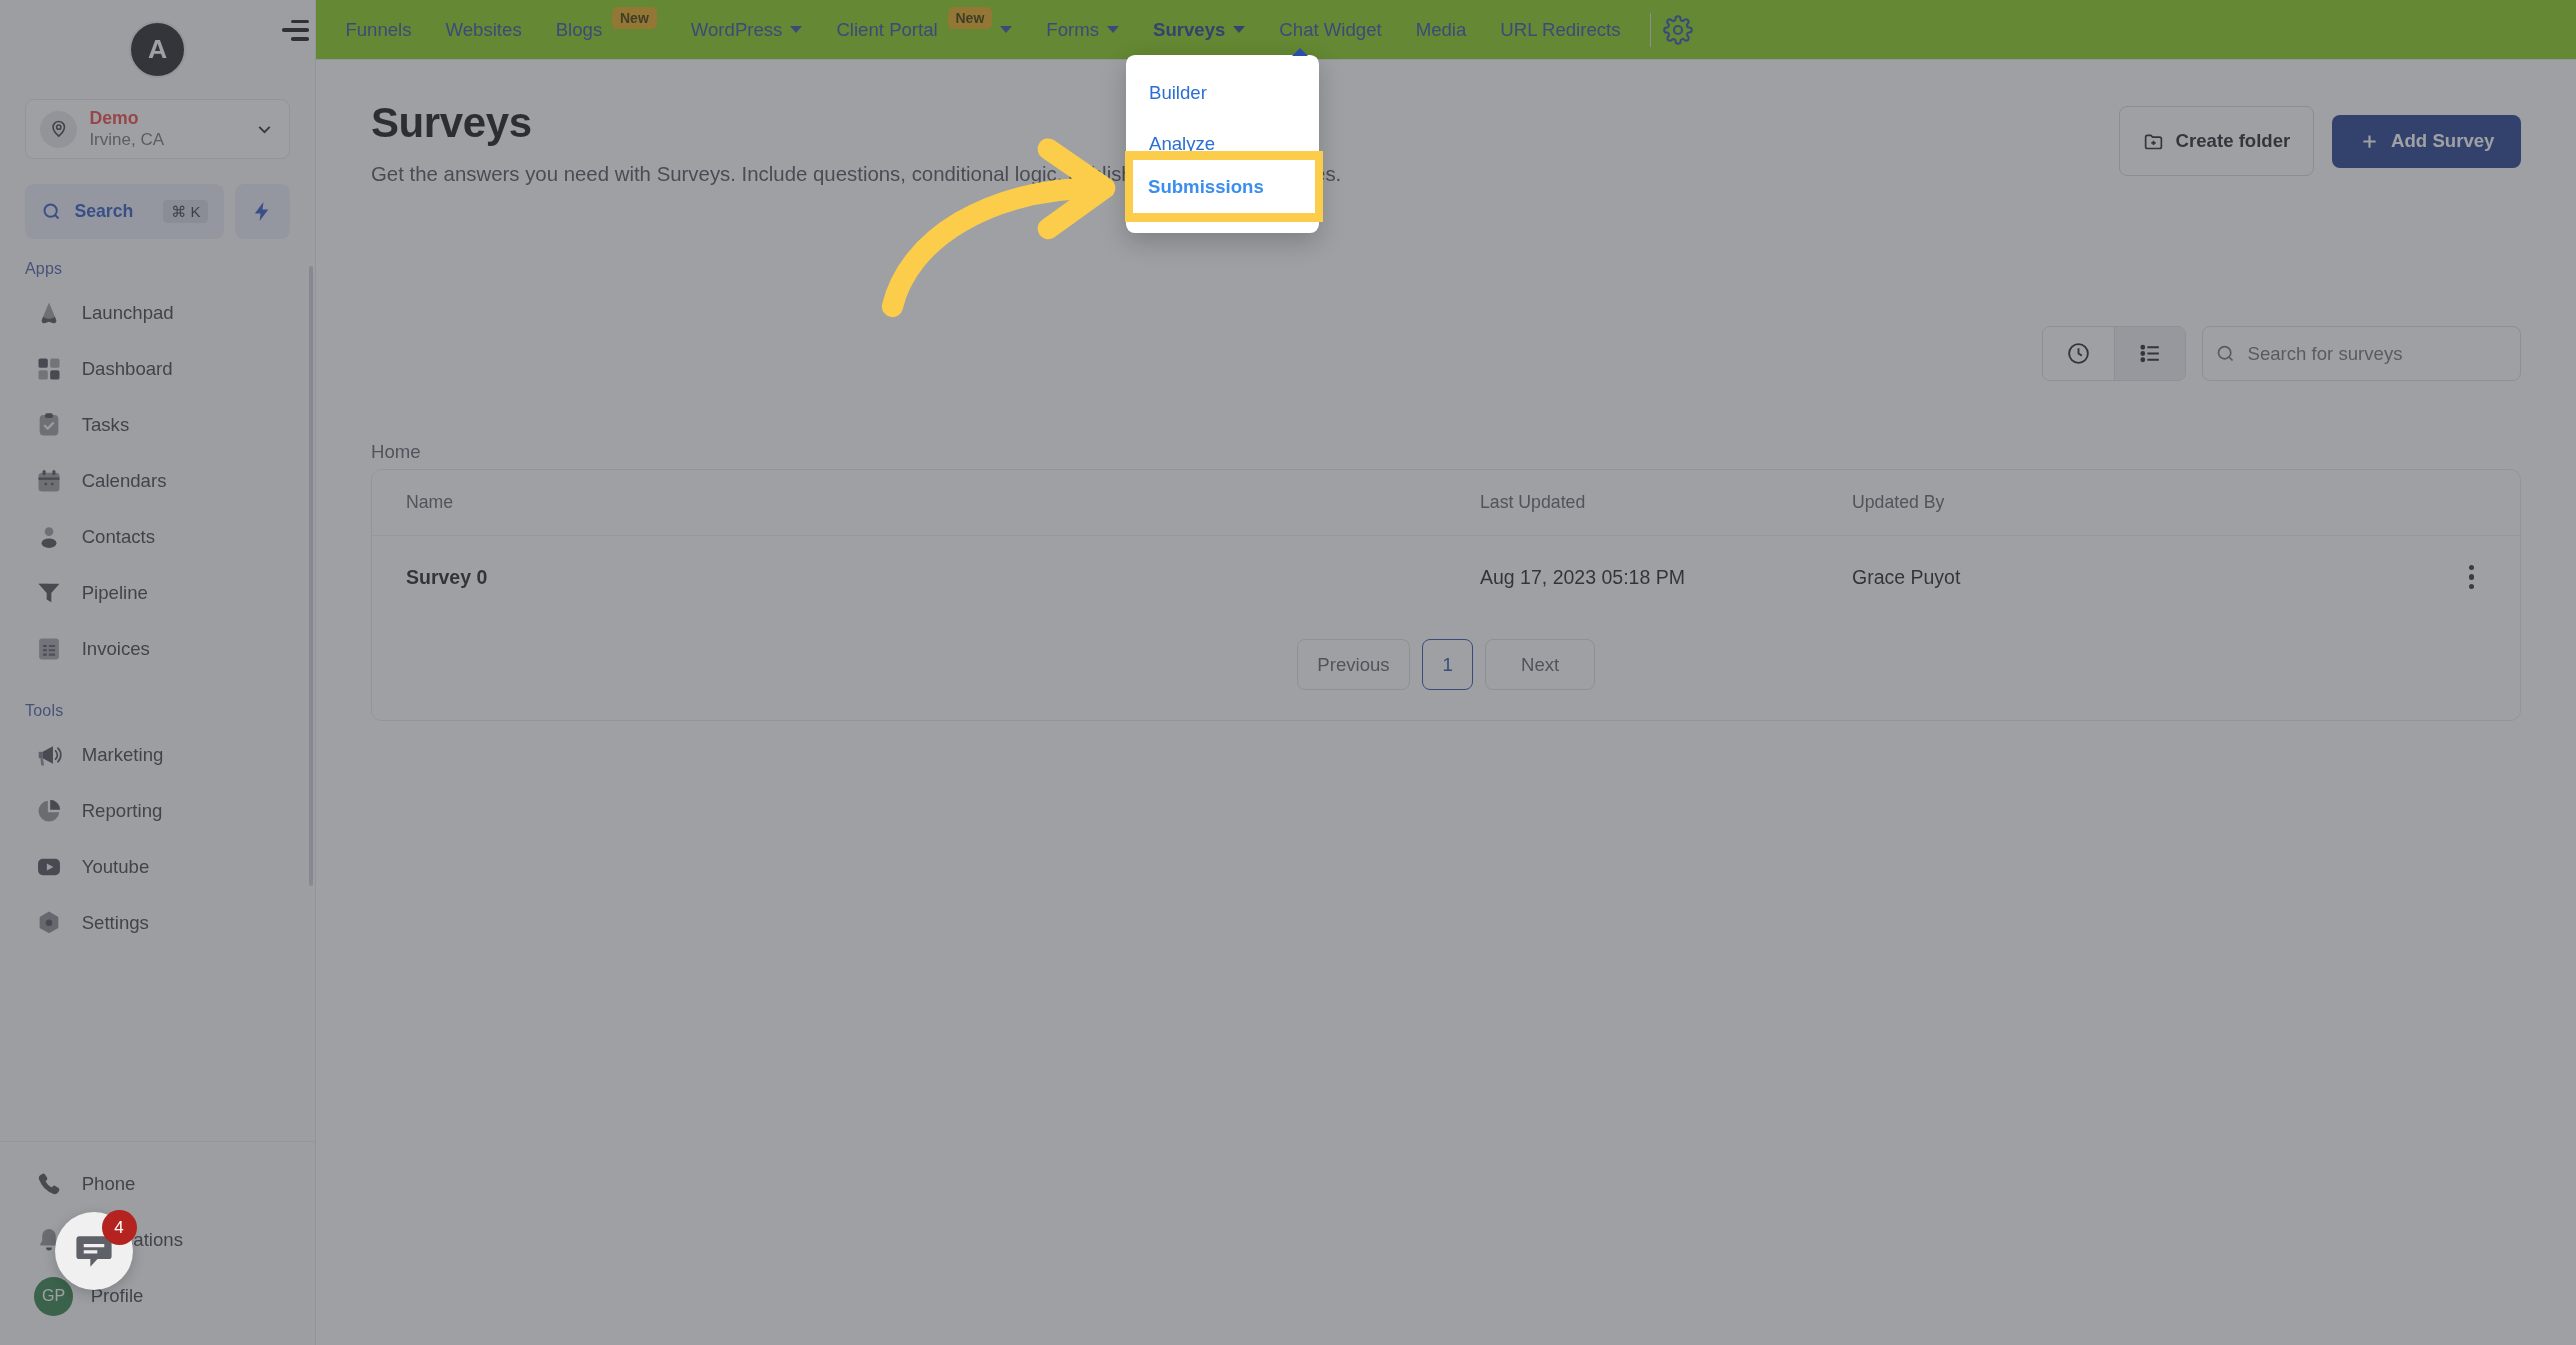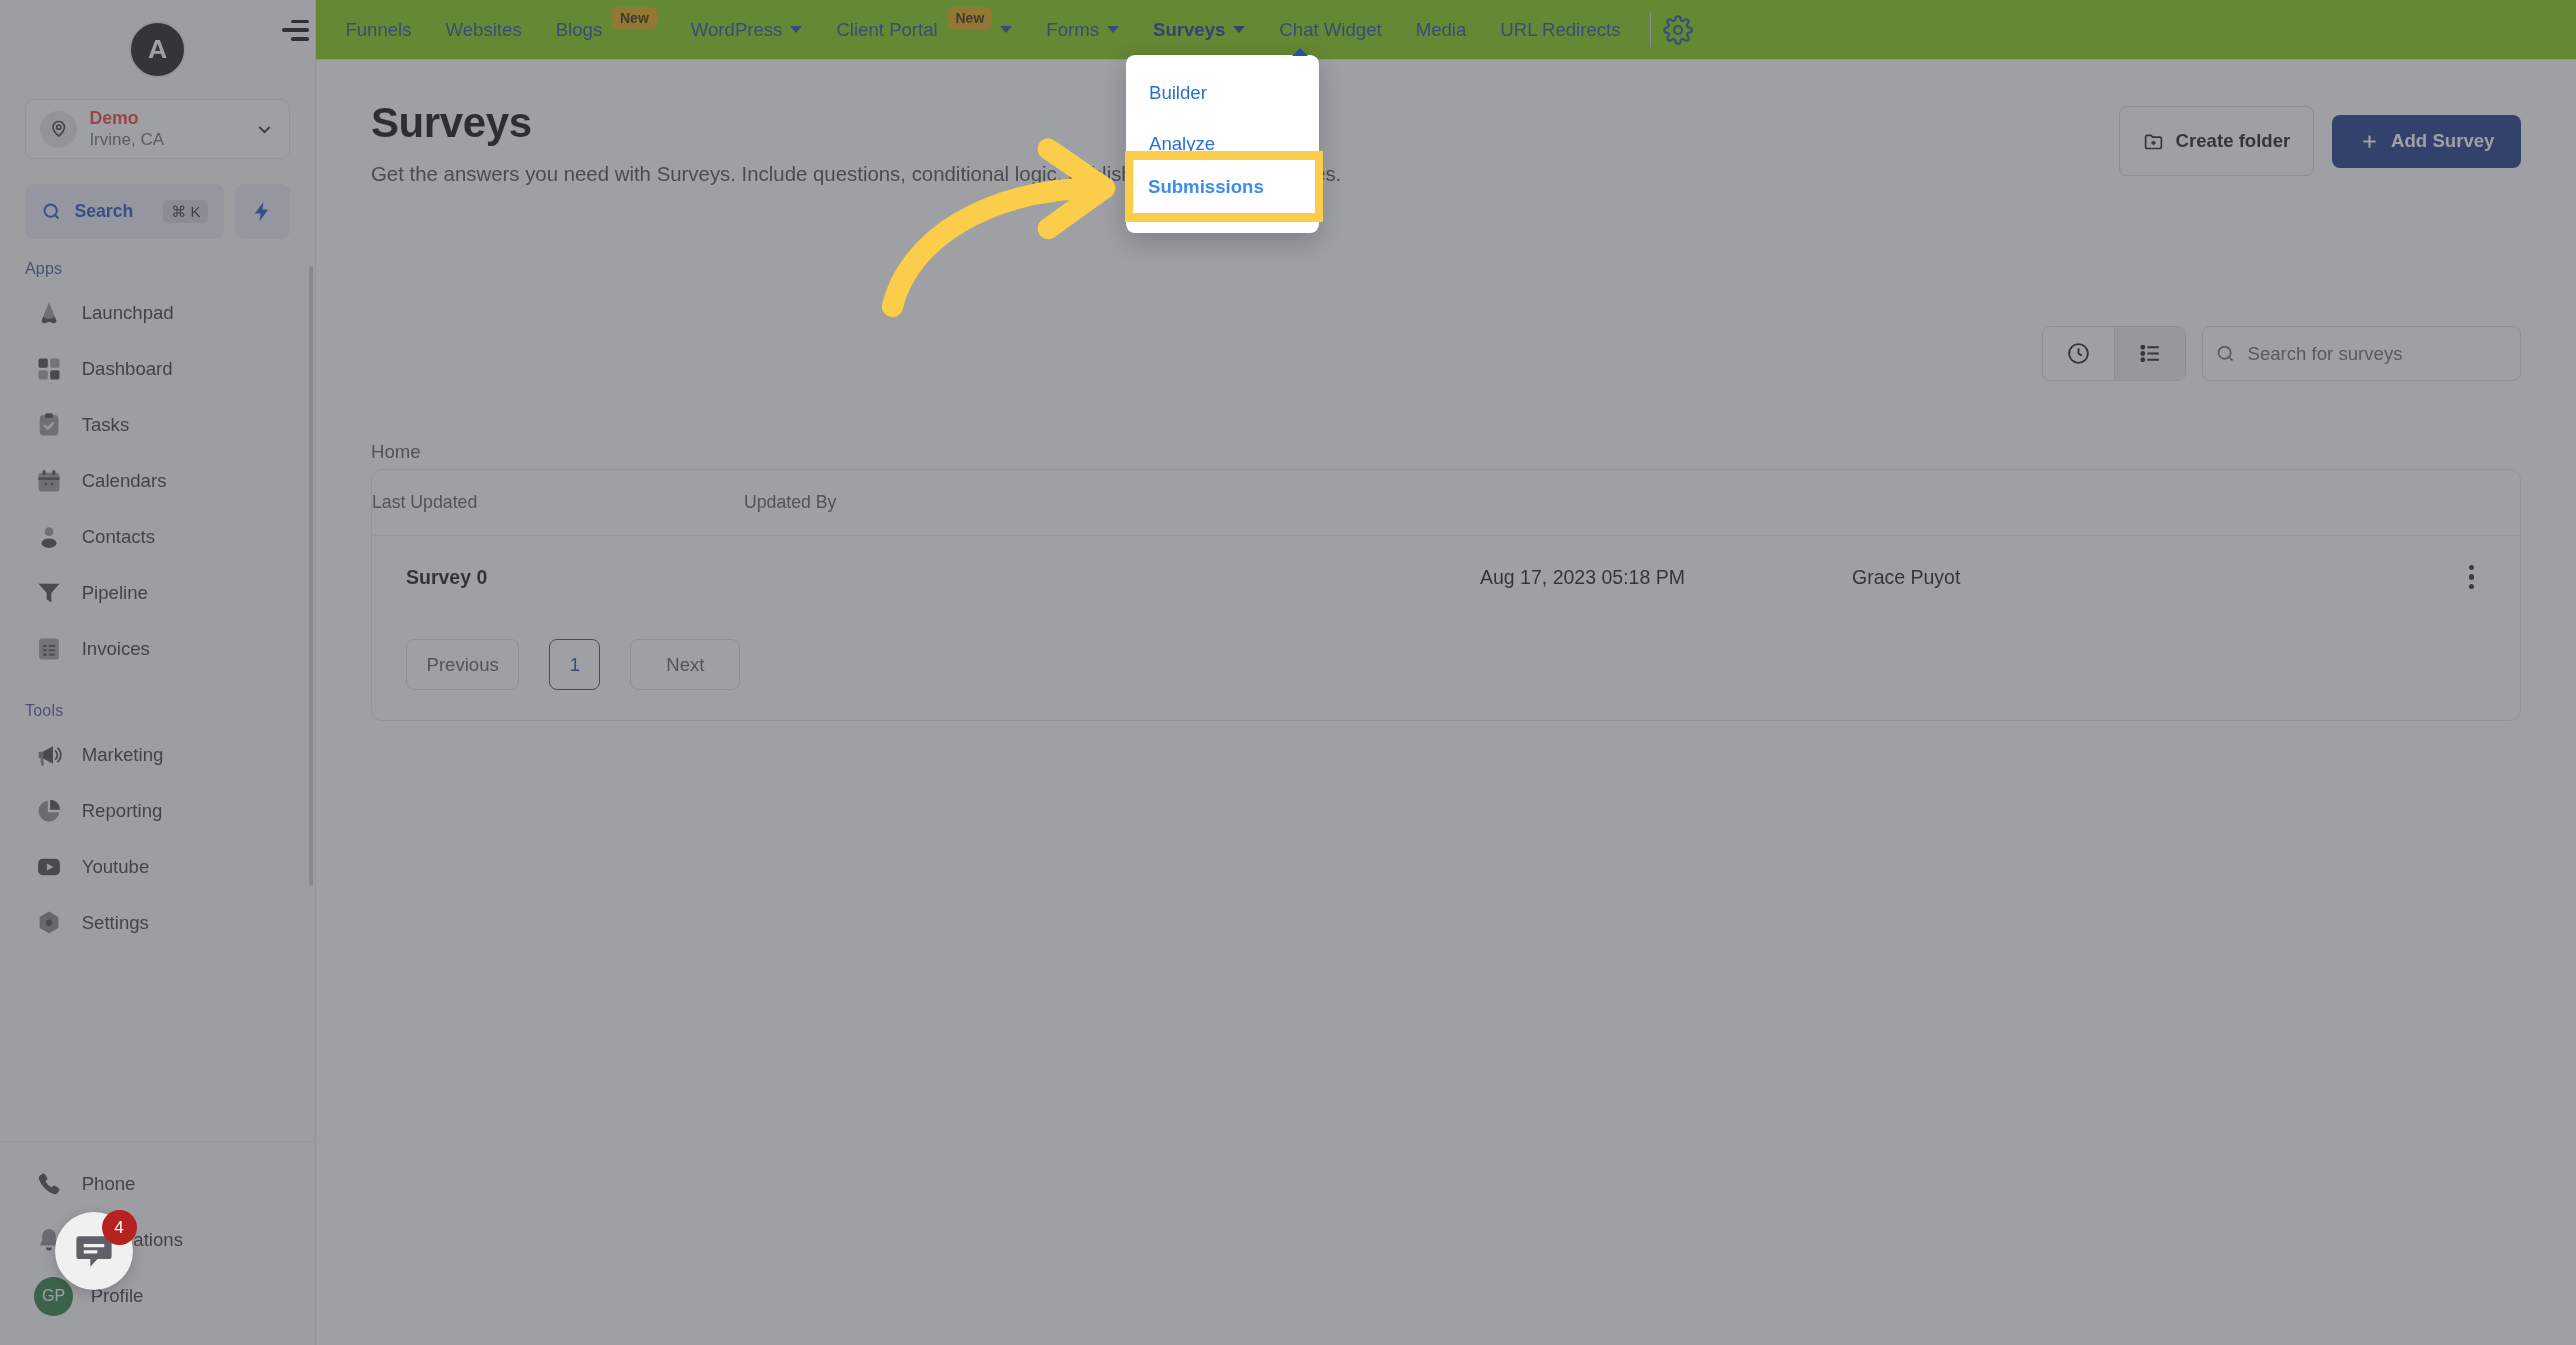--- a/index.html
+++ b/index.html
@@ -186,21 +186,21 @@
   .tbody-row { display: flex; height: 82px; align-items: center; }
   .td { font-size: 19.5px; color: #1b1e26; }
   .td.name { font-weight: bold; }
   .col-name { flex: none; width: 1108px; padding-left: 34px; }
   .col-date { flex: none; width: 372px; }
   .col-by   { flex: 1; }
   .col-menu { flex: none; width: 97px; display: flex; justify-content: center; }
   .kebab { display: flex; flex-direction: column; gap: 4.4px; cursor: pointer; padding: 7px; }
   .kebab i { width: 5.3px; height: 5.3px; border-radius: 50%; background: #2b2e37; display: block; }
 
-  .pagination { display: flex; justify-content: flex-start; align-items: center; gap: 30px; padding: 21px 34px 30px 34px; }
+  .pagination { display: flex; justify-content: center; align-items: center; gap: 12px; padding: 21px 34px 30px 34px; }
   .pg-btn {
     height: 51px; min-width: 110px; border: 0.9px solid #dcdee4; border-radius: 8px;
     background: #fff; font-size: 18.6px; color: #5d616c; cursor: pointer;
     display: flex; align-items: center; justify-content: center; padding: 0 19.5px;
   }
   .pg-num {
     height: 51px; width: 51px; border: 0.9px solid #2a4fa8; border-radius: 8px;
     background: #fff; font-size: 18.6px; color: #2a4fa8; cursor: pointer;
     display: flex; align-items: center; justify-content: center;
   }
@@ -532,20 +532,21 @@
             <path d="M20 20l-4-4"></path>
           </svg>
         <span>Search for surveys</span>
       </div>
     </div>
 
     <div class="breadcrumb">Home</div>
 
     <section class="card">
       <div class="thead">
+        <div class="th col-name">Name</div>
         <div class="th col-date">Last Updated</div>
         <div class="th col-by">Updated By</div>
         <div class="th col-menu"></div>
       </div>
 
       <div id="table-rows">
   <div class="tbody-row">
     <div class="td name col-name">Survey 0</div>
     <div class="td col-date">Aug 17, 2023 05:18 PM</div>
     <div class="td col-by">Grace Puyot</div>

